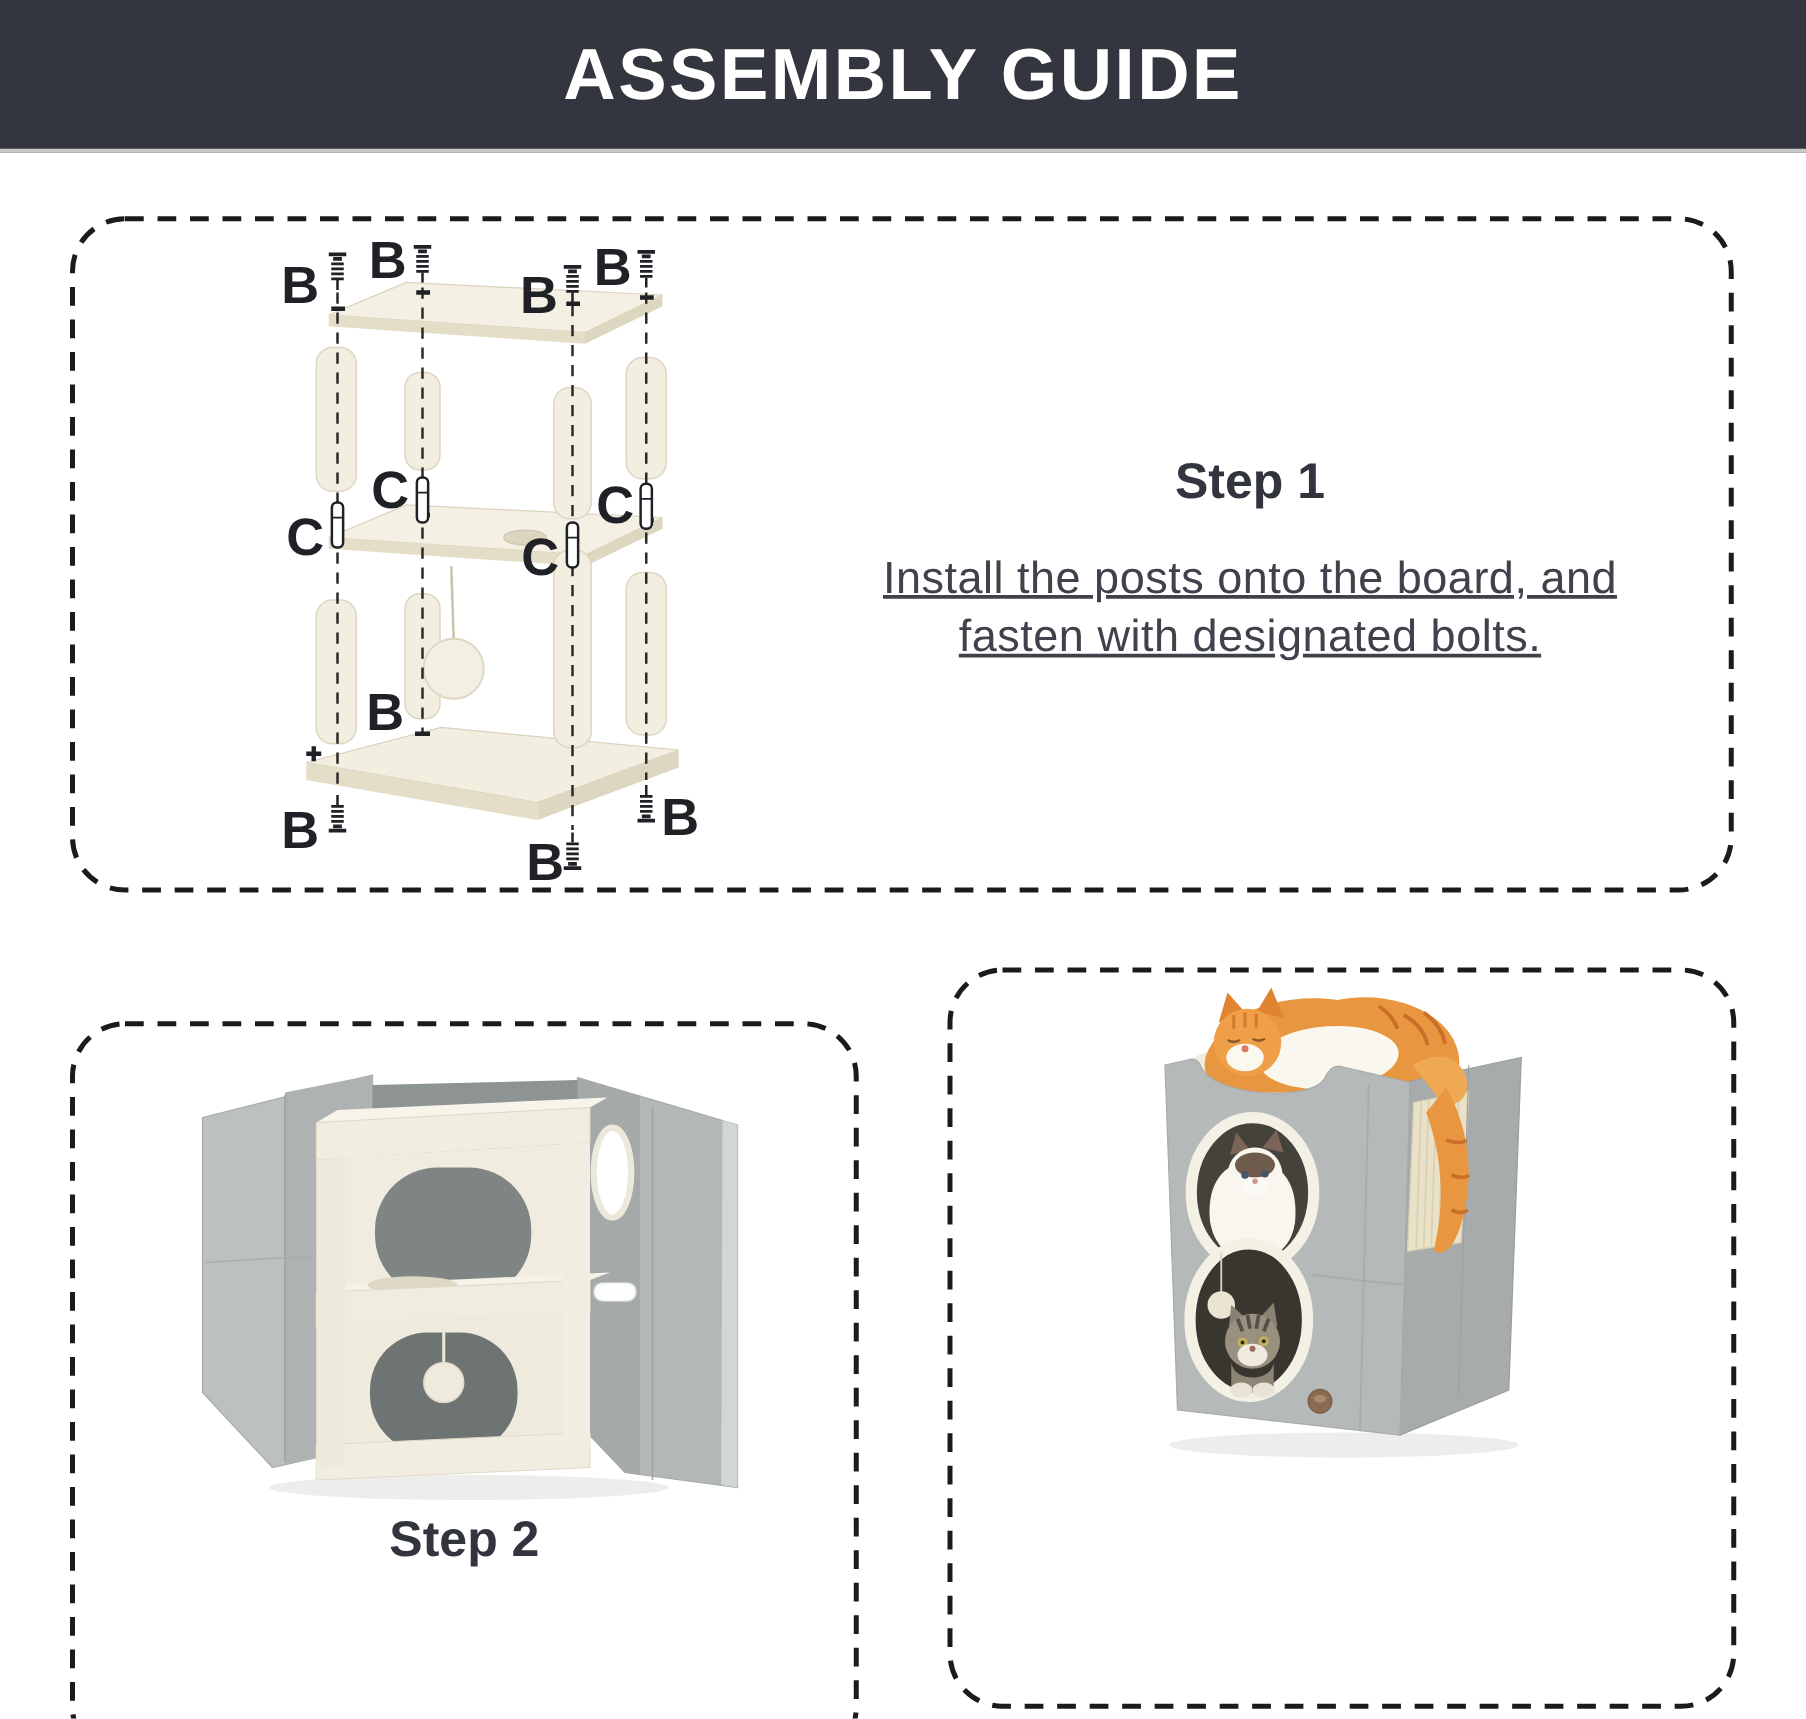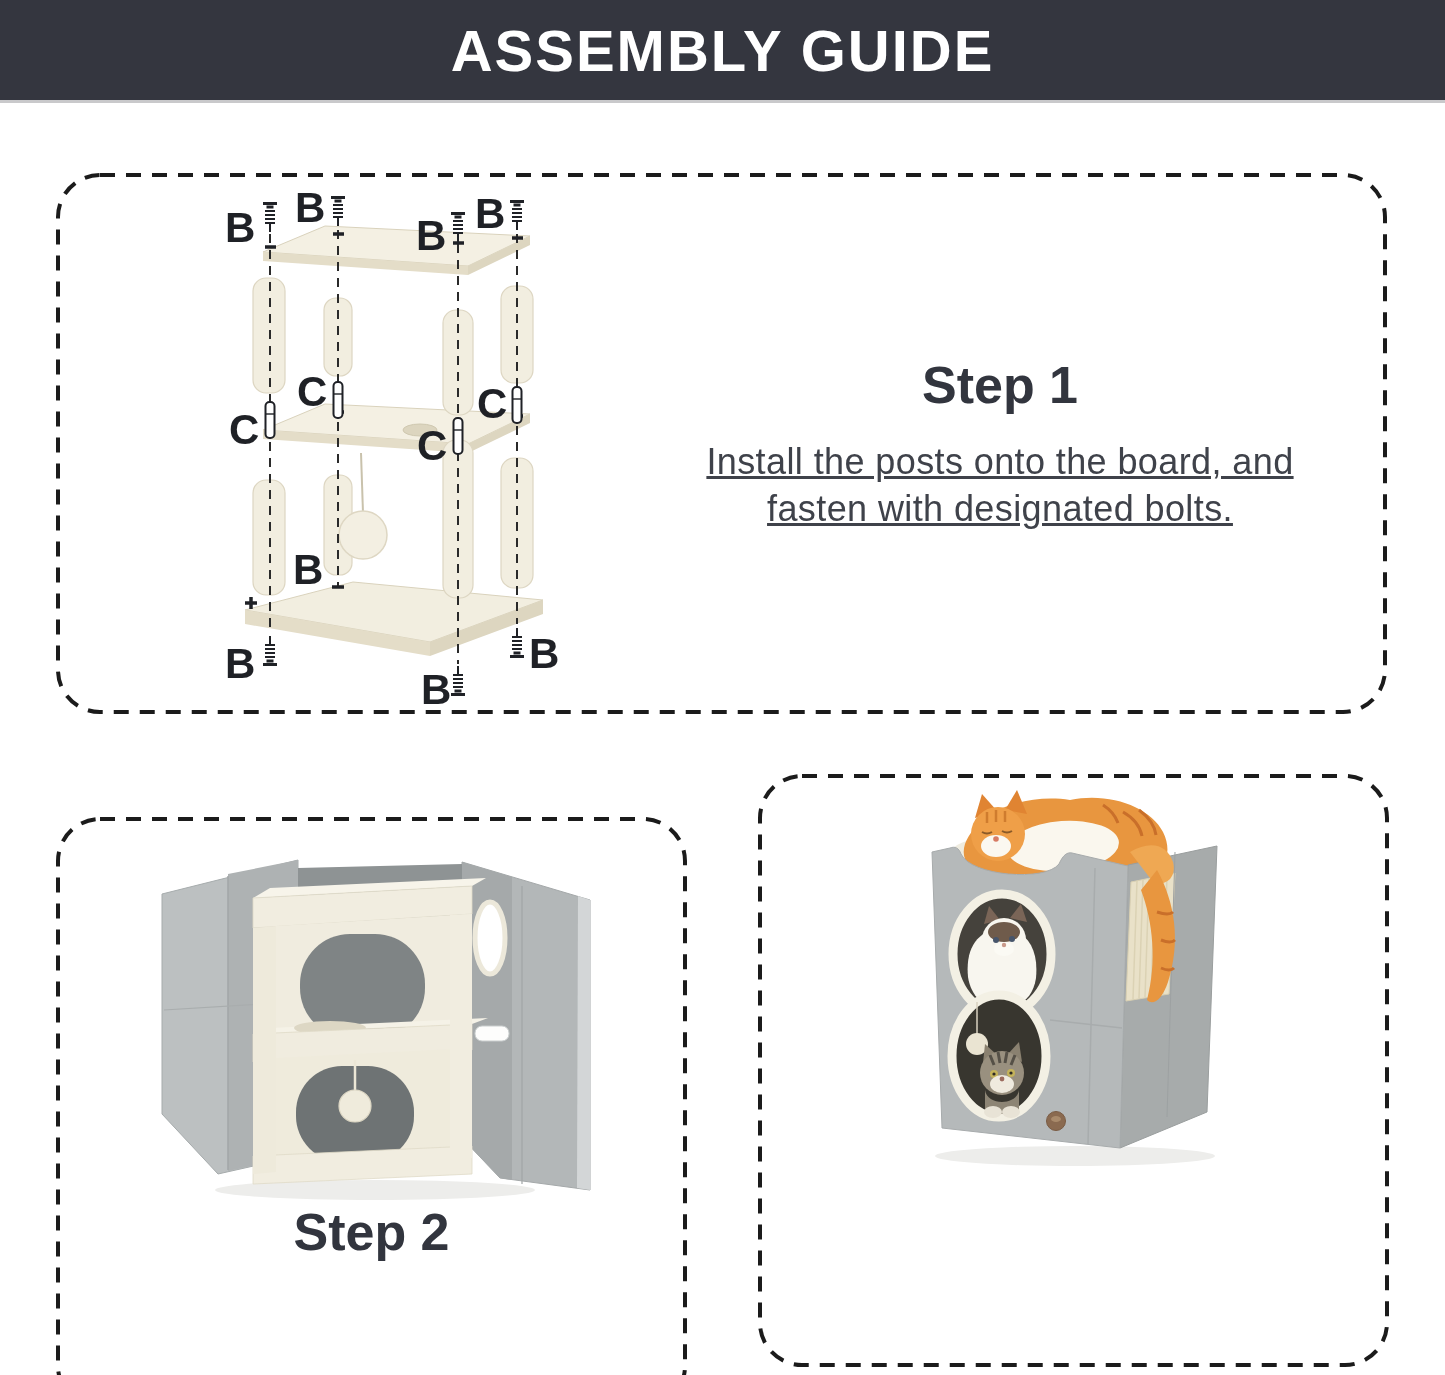--- a/index.html
+++ b/index.html
@@ -5,31 +5,31 @@
   :root{
     --header-bg:#34363f;
     --ink:#32353e;
     --body-ink:#3f424a;
     --border-ink:#1b1b1b;
   }
   html,body{margin:0;padding:0;background:#ffffff;}
   body{font-family:"Liberation Sans",sans-serif;}
   .page{position:relative;width:1445px;height:1375px;background:#ffffff;overflow:hidden;}
 
-  .header{position:absolute;left:0;top:0;width:100%;height:103px;background:var(--header-bg);
+  .header{position:absolute;left:0;top:0;width:100%;height:122px;background:var(--header-bg);
           display:flex;align-items:center;justify-content:center;border-bottom:3px solid #c9c9cb;box-sizing:border-box;text-align:center;}
   .header h1{margin:0;color:#ffffff;font-size:58px;font-weight:700;letter-spacing:2px;}
 
   .panel{position:absolute;}
   .panel-border{position:absolute;left:0;top:0;width:100%;height:100%;pointer-events:none;}
 
   .illus{position:absolute;}
 
   .step-block{position:absolute;text-align:center;}
-  .step-title{margin:0;font-size:52px;font-weight:700;color:var(--ink);line-height:56px;}
+  .step-title{margin:0;font-size:40px;font-weight:700;color:var(--ink);line-height:56px;}
   .step-desc{margin:0;font-size:36px;color:var(--body-ink);letter-spacing:0.4px;white-space:pre-line;text-decoration:underline;}
 
   .p1-block{left:560px;top:185px;width:770px;}
   .p1-block .step-desc{margin-top:25px;line-height:47px;}
   .p23-block{left:0;top:388px;width:100%;}
   .p23-block .step-desc{margin-top:8px;line-height:43px;}
 
   svg text.hw-label{font-family:"Liberation Sans",sans-serif;font-weight:700;font-size:42px;fill:#1f2126;}
 </style>
 </head>

